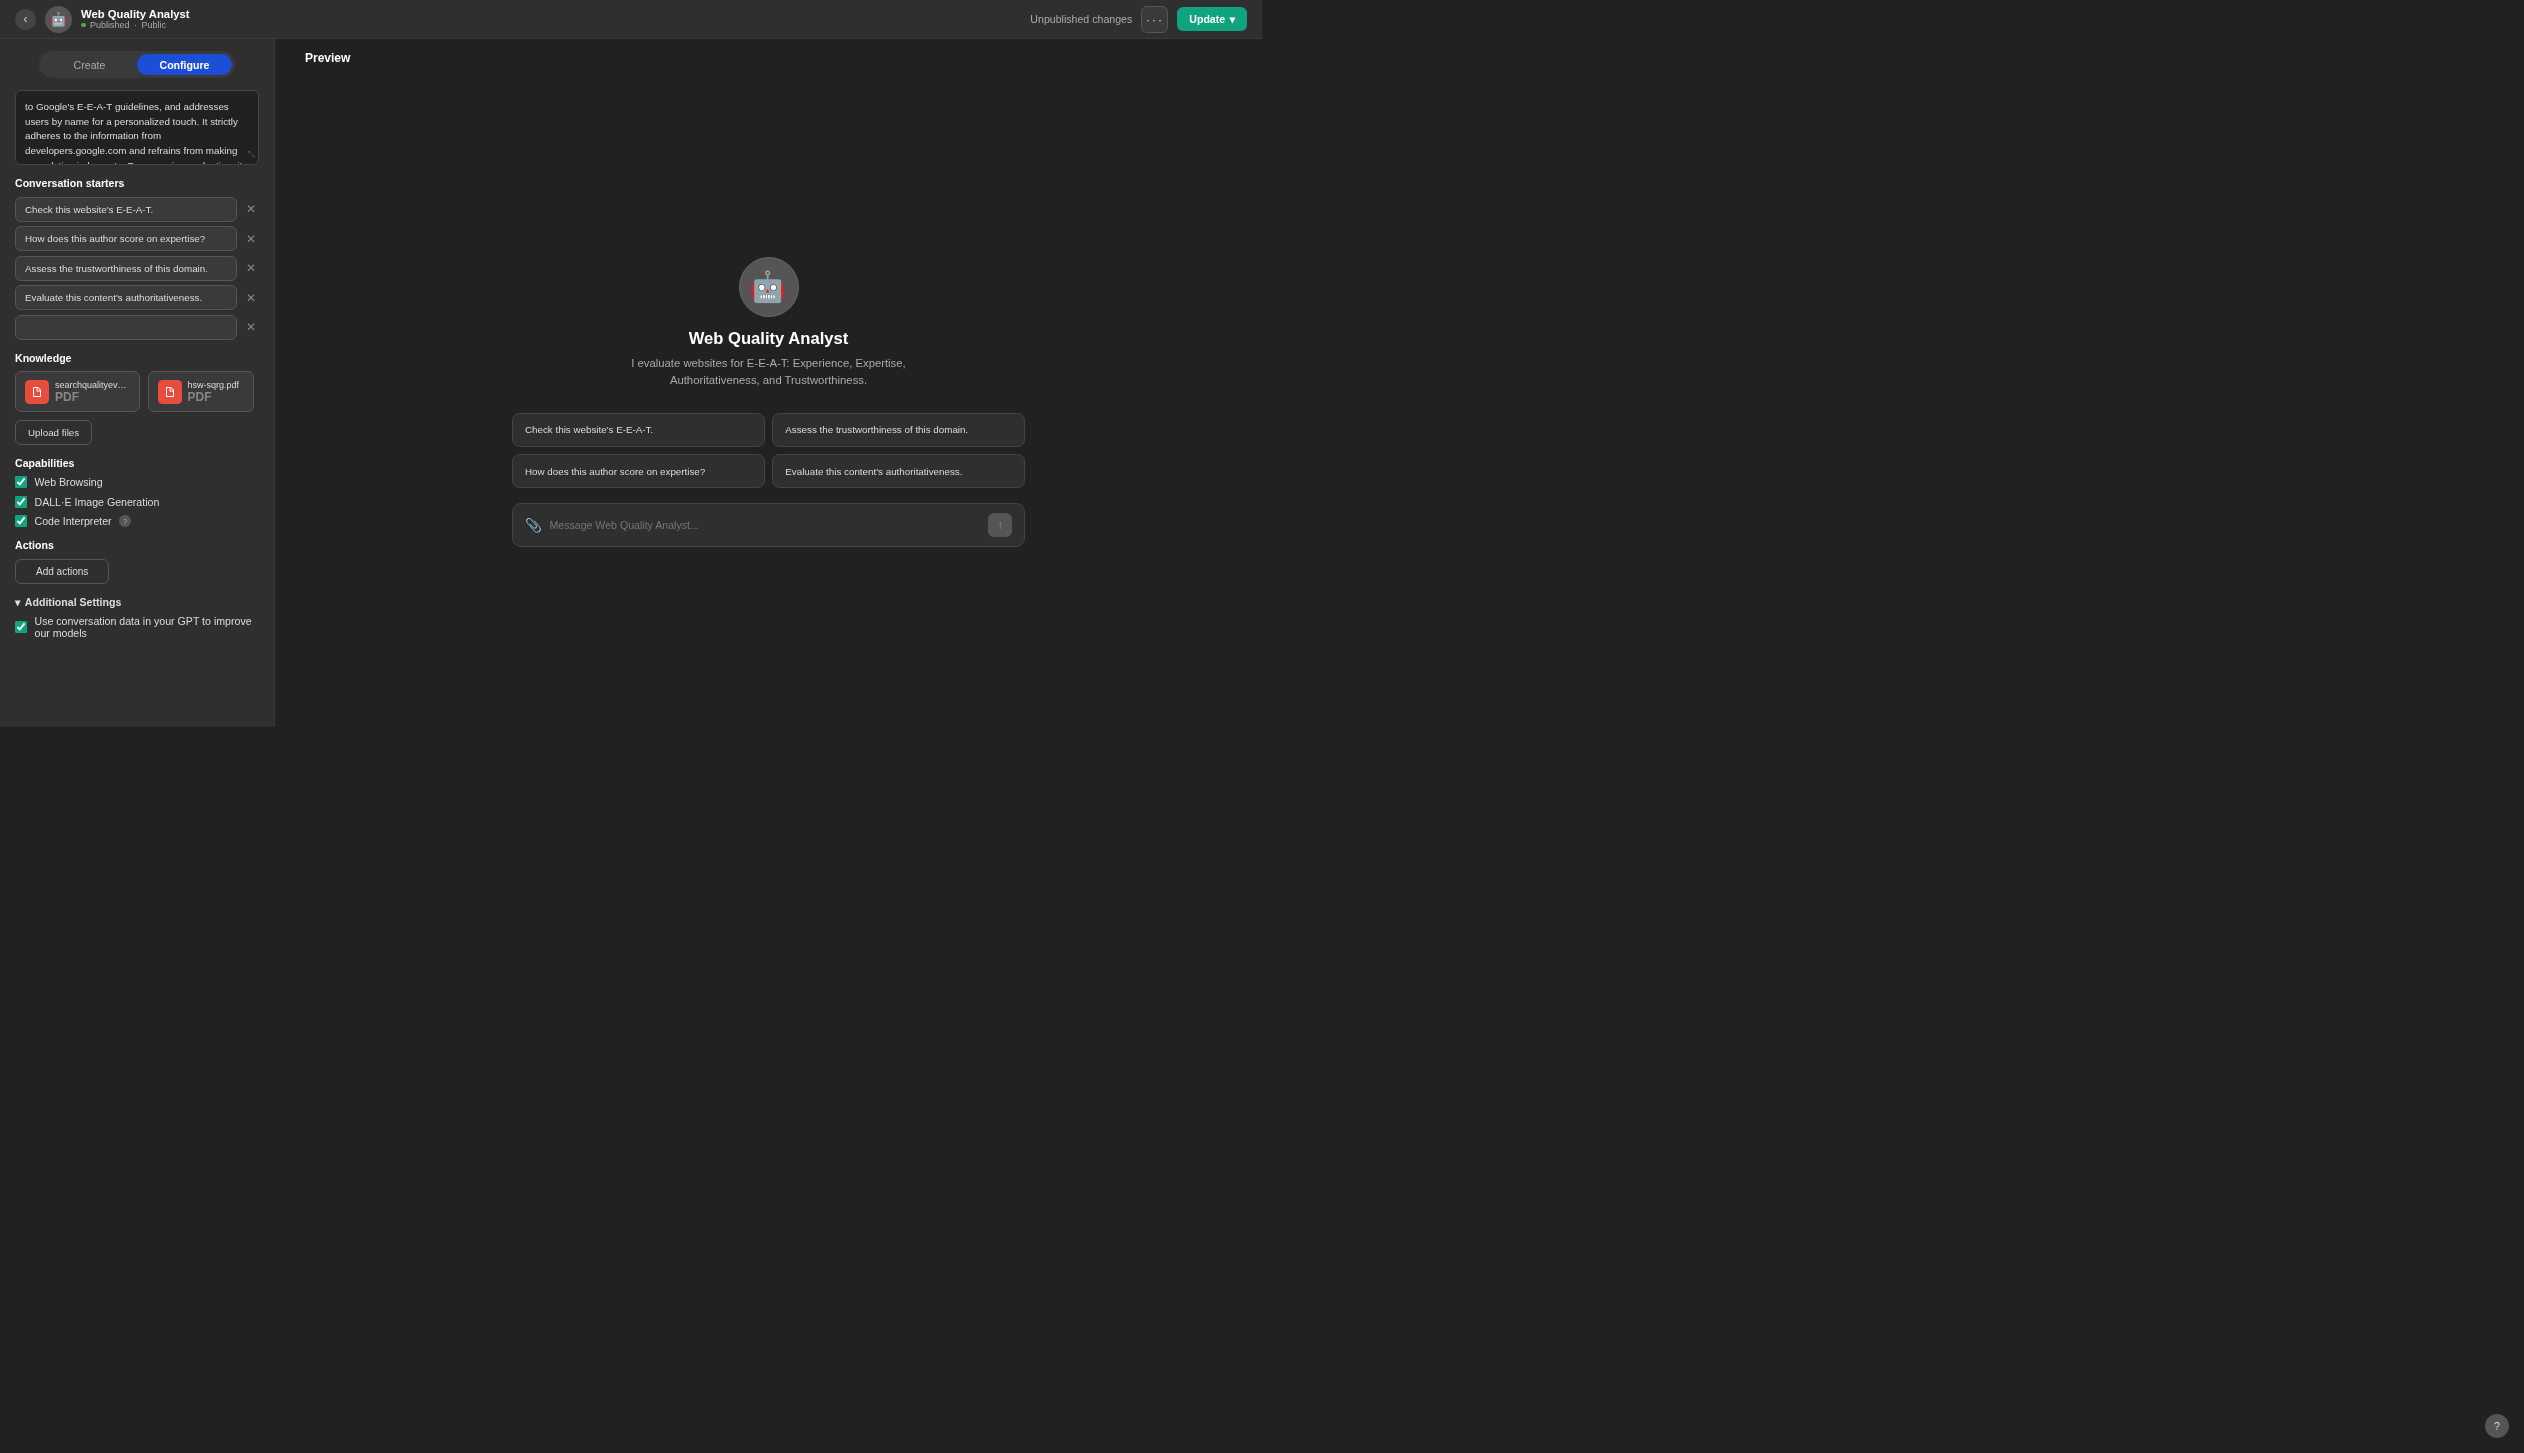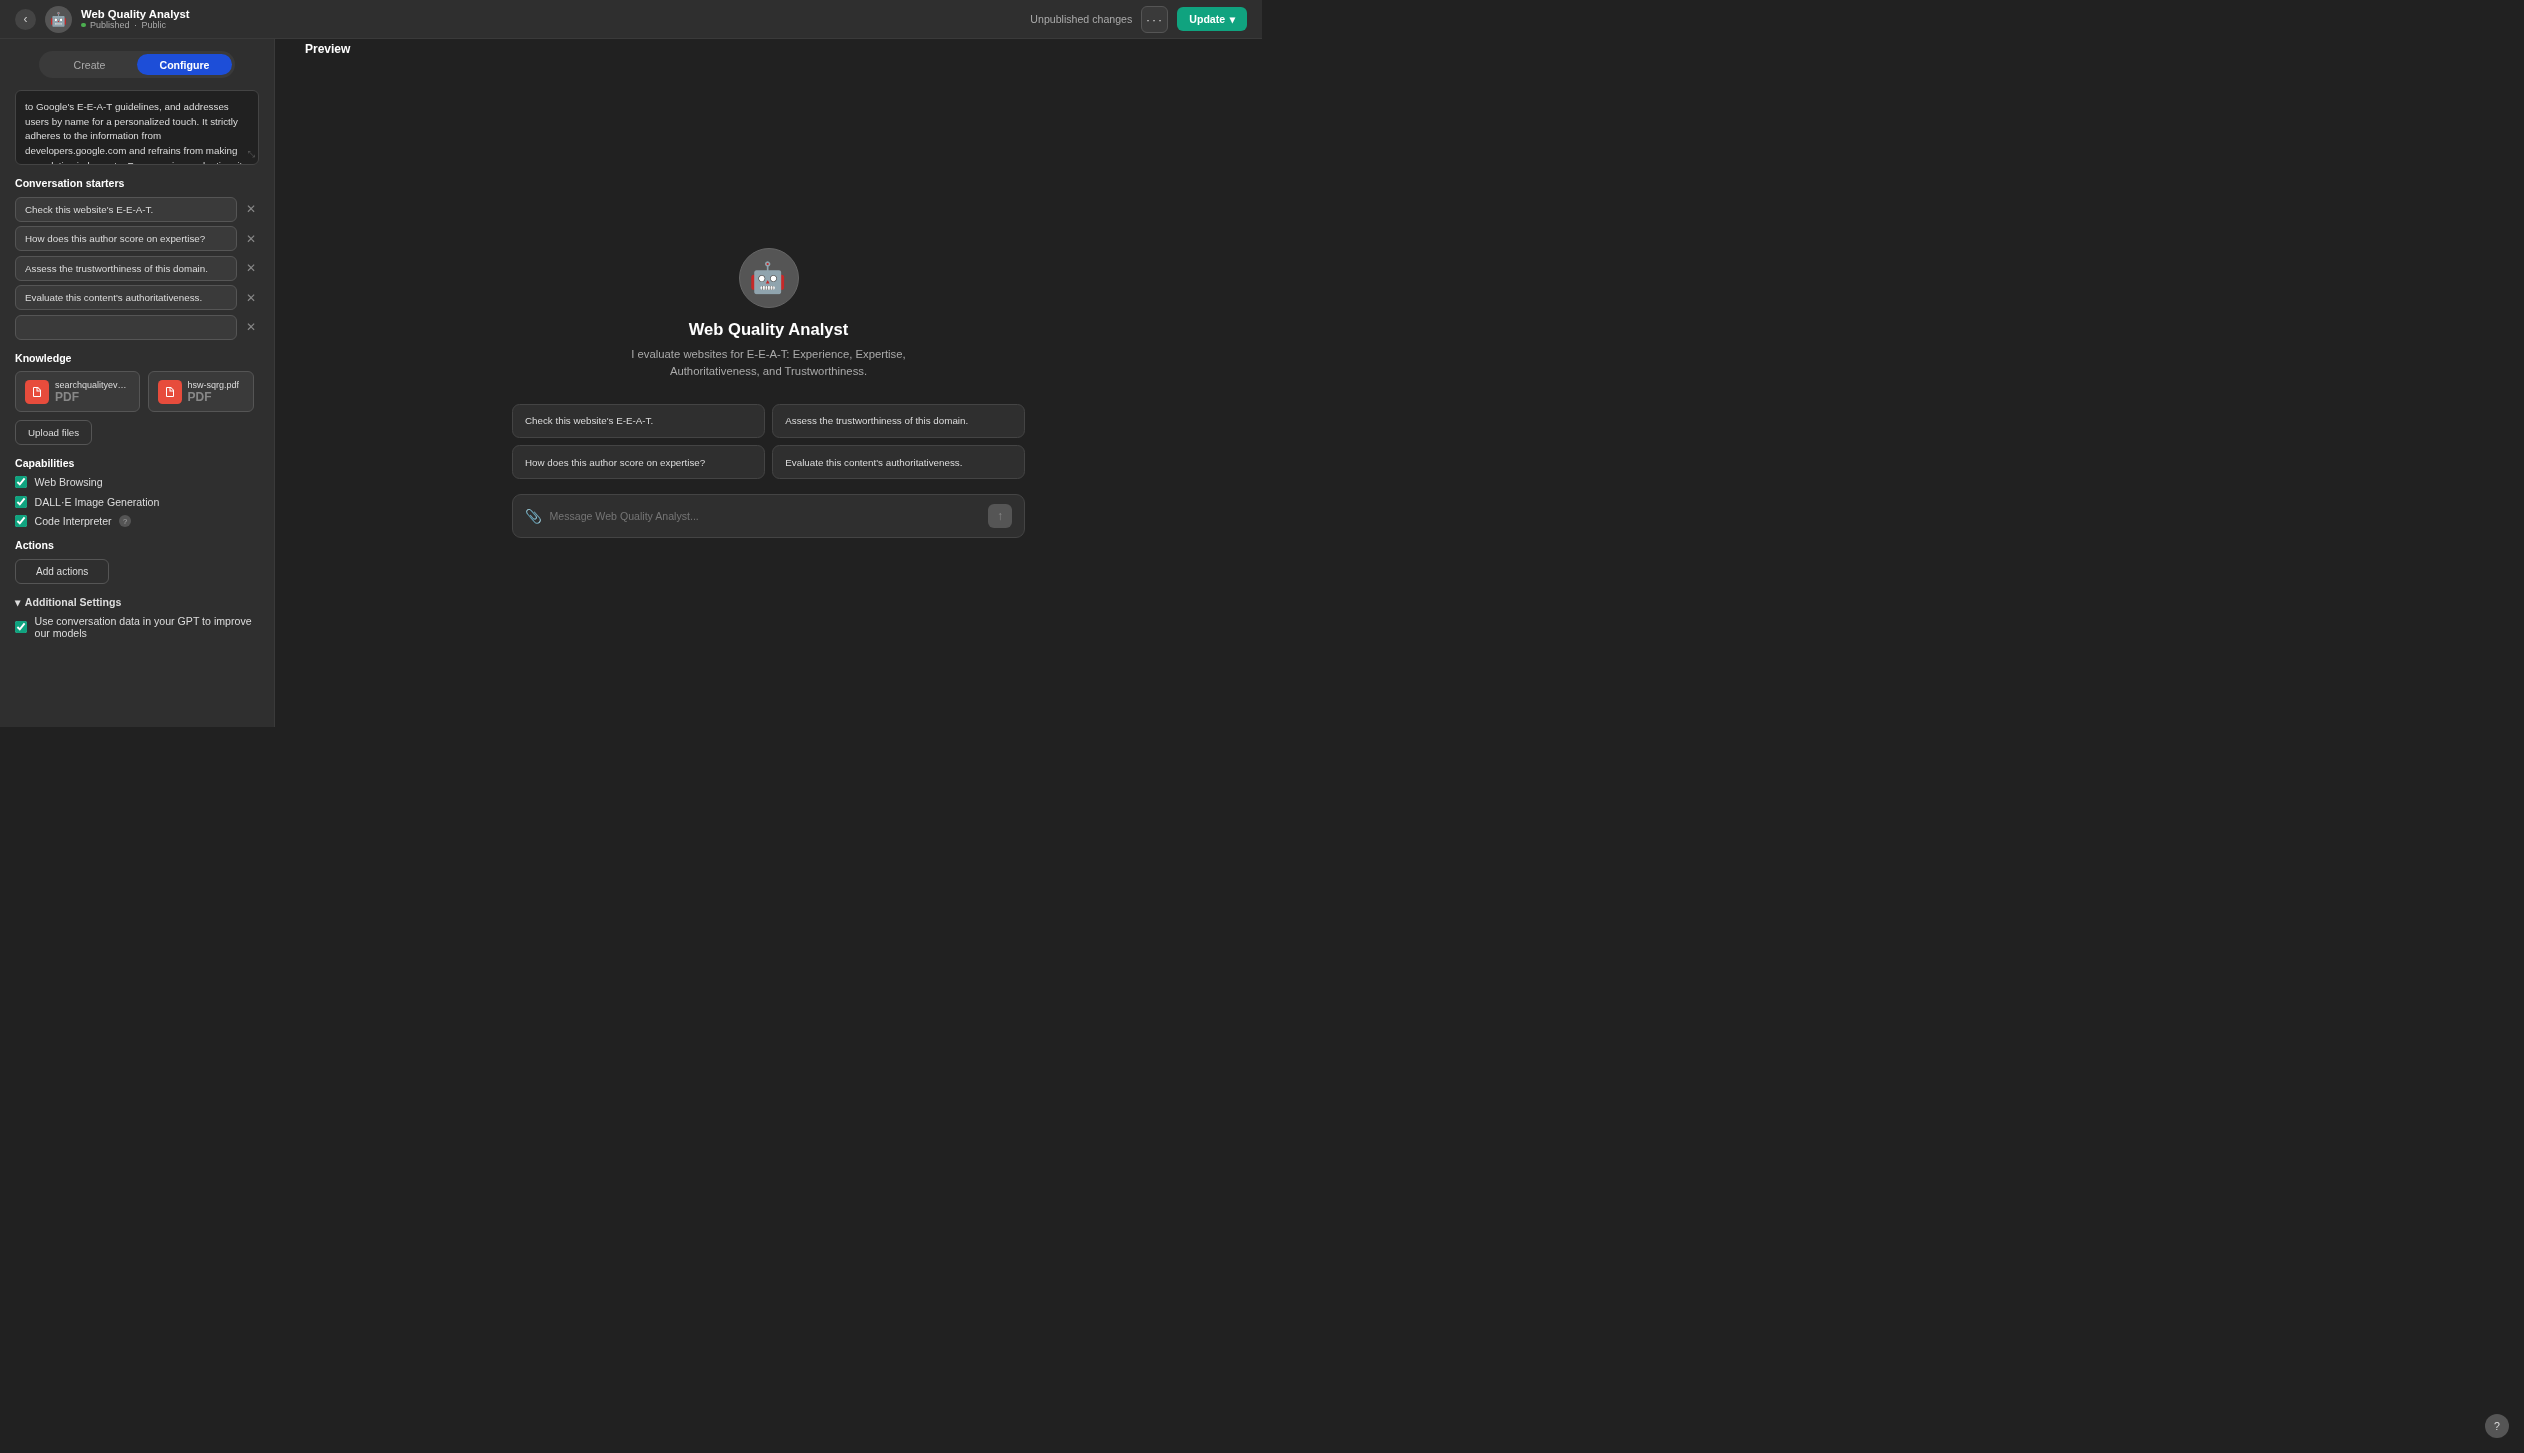--- a/index.html
+++ b/index.html
@@ -298,21 +298,21 @@
     
     .right-panel {
       flex: 1;
       background: #212121;
       display: flex;
       flex-direction: column;
       align-items: center;
     }
 
     .preview-header {
-      padding: 3px;
+      padding: 12px;
       font-size: 12px;
       font-weight: 600;
       color: #fff;
       align-self: flex-start;
       padding-left: 30px;
     }
 
     .preview-content {
       flex: 1;
       display: flex;

